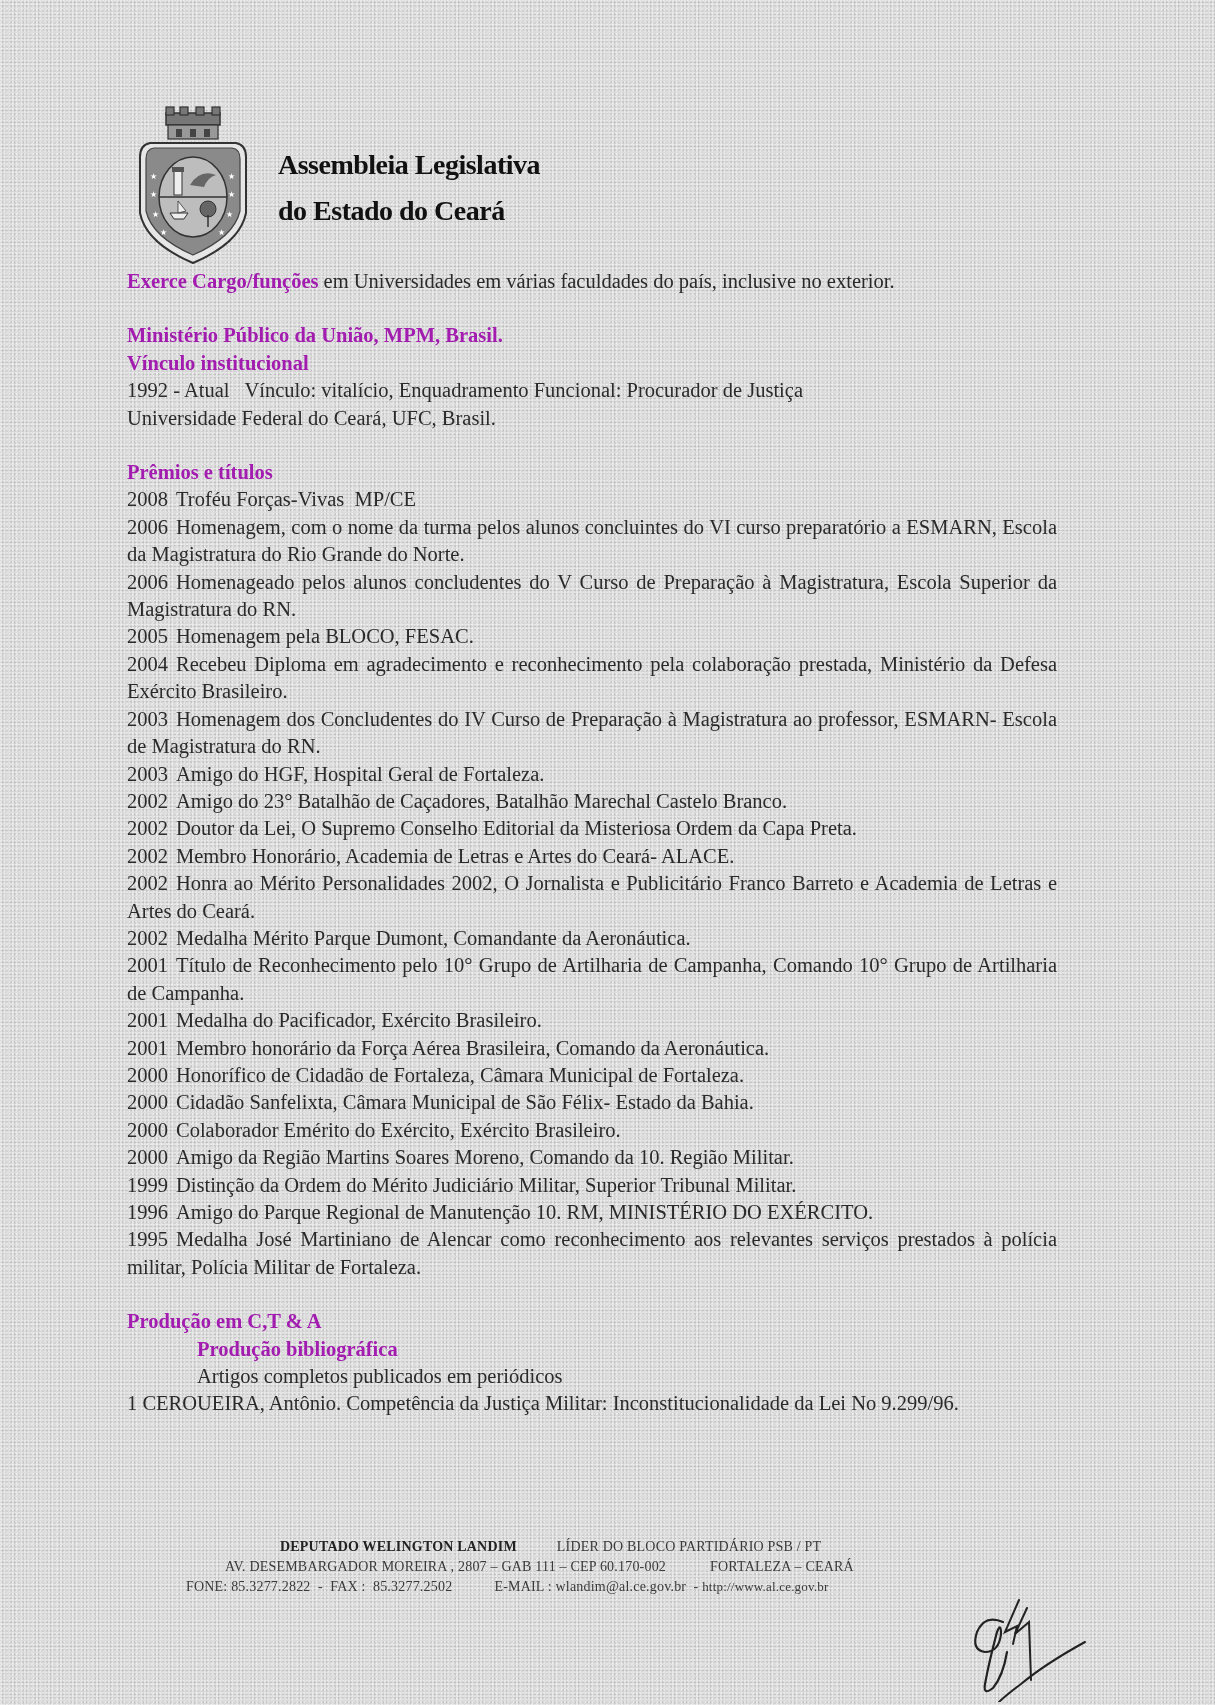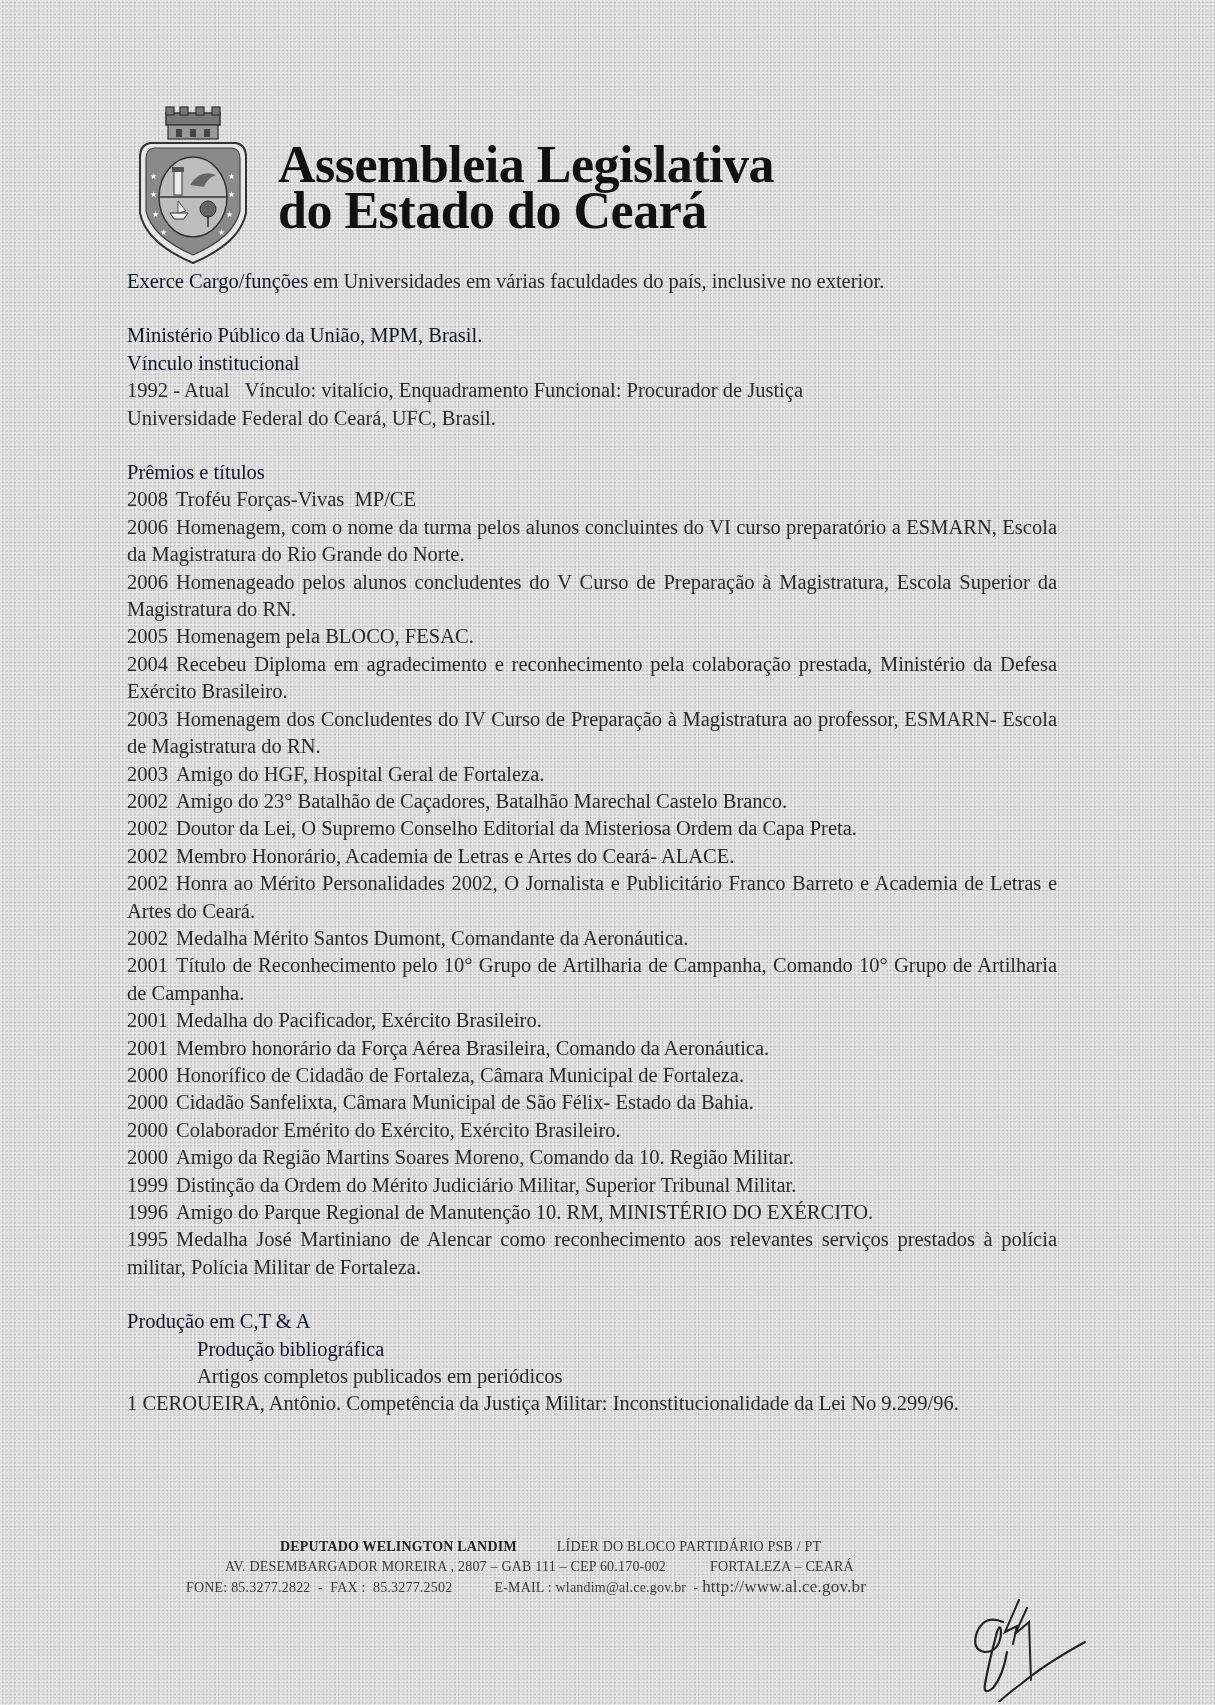--- a/index.html
+++ b/index.html
@@ -34,41 +34,41 @@
       align-items: center;
     }
     .crest {
       width: 130px;
       height: 160px;
       margin-right: 20px;
     }
     .org-title {
       font-family: "Liberation Serif", "DejaVu Serif", serif;
       font-weight: bold;
-      font-size: 52px;
+      font-size: 28px;
       line-height: 46px;
       color: #111;
       letter-spacing: -0.5px;
       margin-top: 6px;
     }
     .org-title div { white-space: nowrap; }
 
     
     .content {
       position: absolute;
       left: 127px;
       top: 268px;
       width: 930px;
       font-size: 20.5px;
       line-height: 27.4px;
       color: #2a2a2a;
     }
     .content p { margin: 0; }
     .justify { text-align: justify; text-align-last: left; }
-    .bold { font-weight: normal; color: #0f172a; }
+    .bold { font-weight: bold; color: #a21caf; }
     .gap { height: 27px; }
     .indent { padding-left: 70px; }
     .award-item { margin: 0; }
     .award-year { margin-right: 8px; }
 
     
     .footer {
       position: absolute;
       left: 170px;
       top: 1537px;
@@ -78,21 +78,21 @@
       color: #3a3a3a;
       letter-spacing: 0.2px;
     }
     .footer-line { white-space: nowrap; }
     .footer .name { font-weight: bold; color: #222; margin-left: 110px; }
     .footer .role { margin-left: 40px; }
     .footer .addr { margin-left: 55px; }
     .footer .city { margin-left: 44px; }
     .footer .phone { margin-left: 16px; }
     .footer .email { margin-left: 42px; }
-    .footer .url { font-size: 17px; }
+    .footer .url { font-size: 13px; }
 
     .signature {
       position: absolute;
       left: 955px;
       top: 1592px;
       width: 140px;
       height: 110px;
     }
   </style>
 </head>
@@ -165,21 +165,21 @@
       <p class="award-item justify"><span class="award-year">2006</span><span>Homenagem, com o nome da turma pelos alunos concluintes do VI curso preparatório a ESMARN, Escola da Magistratura do Rio Grande do Norte.</span></p>
       <p class="award-item justify"><span class="award-year">2006</span><span>Homenageado pelos alunos concludentes do V Curso de Preparação à Magistratura, Escola Superior da Magistratura do RN.</span></p>
       <p class="award-item justify"><span class="award-year">2005</span><span>Homenagem pela BLOCO, FESAC.</span></p>
       <p class="award-item justify"><span class="award-year">2004</span><span>Recebeu Diploma em agradecimento e reconhecimento pela colaboração prestada, Ministério da Defesa Exército Brasileiro.</span></p>
       <p class="award-item justify"><span class="award-year">2003</span><span>Homenagem dos Concludentes do IV Curso de Preparação à Magistratura ao professor, ESMARN- Escola de Magistratura do RN.</span></p>
       <p class="award-item justify"><span class="award-year">2003</span><span>Amigo do HGF, Hospital Geral de Fortaleza.</span></p>
       <p class="award-item justify"><span class="award-year">2002</span><span>Amigo do 23° Batalhão de Caçadores, Batalhão Marechal Castelo Branco.</span></p>
       <p class="award-item justify"><span class="award-year">2002</span><span>Doutor da Lei, O Supremo Conselho Editorial da Misteriosa Ordem da Capa Preta.</span></p>
       <p class="award-item justify"><span class="award-year">2002</span><span>Membro Honorário, Academia de Letras e Artes do Ceará- ALACE.</span></p>
       <p class="award-item justify"><span class="award-year">2002</span><span>Honra ao Mérito Personalidades 2002, O Jornalista e Publicitário Franco Barreto e Academia de Letras e Artes do Ceará.</span></p>
-      <p class="award-item justify"><span class="award-year">2002</span><span>Medalha Mérito Santos Dumont, Comandante da Aeronáutica.</span></p>
+      <p class="award-item justify"><span class="award-year">2002</span><span>Medalha Mérito Parque Dumont, Comandante da Aeronáutica.</span></p>
       <p class="award-item justify"><span class="award-year">2001</span><span>Título de Reconhecimento pelo 10° Grupo de Artilharia de Campanha, Comando 10° Grupo de Artilharia de Campanha.</span></p>
       <p class="award-item justify"><span class="award-year">2001</span><span>Medalha do Pacificador, Exército Brasileiro.</span></p>
       <p class="award-item justify"><span class="award-year">2001</span><span>Membro honorário da Força Aérea Brasileira, Comando da Aeronáutica.</span></p>
       <p class="award-item justify"><span class="award-year">2000</span><span>Honorífico de Cidadão de Fortaleza, Câmara Municipal de Fortaleza.</span></p>
       <p class="award-item justify"><span class="award-year">2000</span><span>Cidadão Sanfelixta, Câmara Municipal de São Félix- Estado da Bahia.</span></p>
       <p class="award-item justify"><span class="award-year">2000</span><span>Colaborador Emérito do Exército, Exército Brasileiro.</span></p>
       <p class="award-item justify"><span class="award-year">2000</span><span>Amigo da Região Martins Soares Moreno, Comando da 10. Região Militar.</span></p>
       <p class="award-item justify"><span class="award-year">1999</span><span>Distinção da Ordem do Mérito Judiciário Militar, Superior Tribunal Militar.</span></p>
       <p class="award-item justify"><span class="award-year">1996</span><span>Amigo do Parque Regional de Manutenção 10. RM, MINISTÉRIO DO EXÉRCITO.</span></p>
       <p class="award-item justify"><span class="award-year">1995</span><span>Medalha José Martiniano de Alencar como reconhecimento aos relevantes serviços prestados à polícia militar, Polícia Militar de Fortaleza.</span></p>

